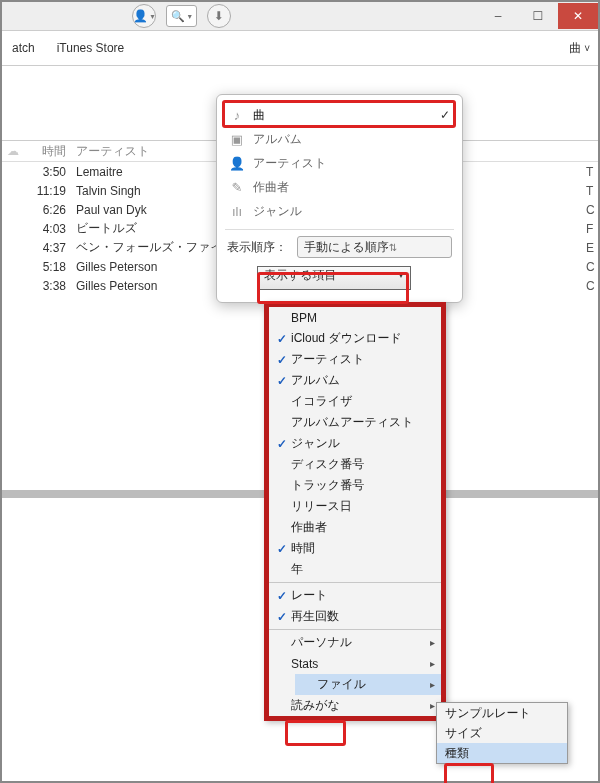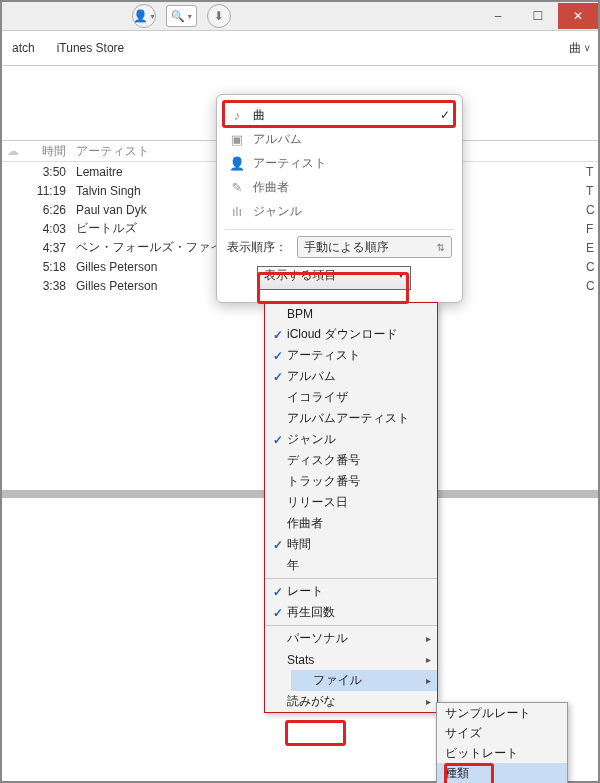--- a/index.html
+++ b/index.html
@@ -126,21 +126,21 @@
 .popup hr { border: none; border-top: 1px solid #ddd; margin: 6px 8px; }
 .order-row {
   display: flex; align-items: center; gap: 10px;
   padding: 0 10px;
 }
 .order-row label { color: #333; }
 .order-row .select {
   flex: 1;
   border: 1px solid #aaa; border-radius: 3px;
   height: 20px; display: flex; align-items: center;
-  padding: 0 6px; justify-content: space-between;
+  padding: 0 6px; justify-content: flex-start;
   background: #f4f4f4;
 }
 .columns-btn-row { padding: 8px 10px 0 40px; }
 .columns-select {
   width: 140px; height: 22px;
   border: 1px solid #666;
   background: linear-gradient(#f9f9f9,#e6e6e6);
   display: flex; align-items: flex-start; justify-content: space-between;
   padding: 0 6px;
 }
@@ -152,21 +152,21 @@
   border-radius: 3px;
   pointer-events: none;
 }
 
 
 .col-menu {
   position: absolute;
   left: 262px; top: 300px;
   width: 172px;
   background: #f3f3f3;
-  border: 1px solid #b91c1c;
+  border: 5px solid #b91c1c;
   box-shadow: 2px 2px 6px rgba(0,0,0,0.25);
 }
 .col-menu .item {
   display: flex; align-items: center;
   height: 21px;
   padding: 0 6px 0 4px;
 }
 .col-menu .item .chk {
   width: 18px; text-align: center;
   color: #1e5fbf;
@@ -413,21 +413,20 @@
       <div class="item">
         <span class="chk"></span>
         <span class="lbl">読みがな</span>
         <span class="arrow">▸</span>
       </div>
     </div>
 
   <div class="sub-menu" id="sub-menu">
       <div class="item">サンプルレート</div>
       <div class="item">サイズ</div>
-      <div class="item">ビットレート</div>
       <div class="item hover">種類</div>
     </div>
 
   <div class="red-box" style="left:220px; top:98px; width:228px; height:22px;"></div>
   <div class="red-box" style="left:255px; top:270px; width:146px; height:26px;"></div>
   <div class="red-box" style="left:283px; top:718px; width:55px; height:20px;"></div>
   <div class="red-box" style="left:442px; top:761px; width:44px; height:20px;"></div>
 
 </div>
 

